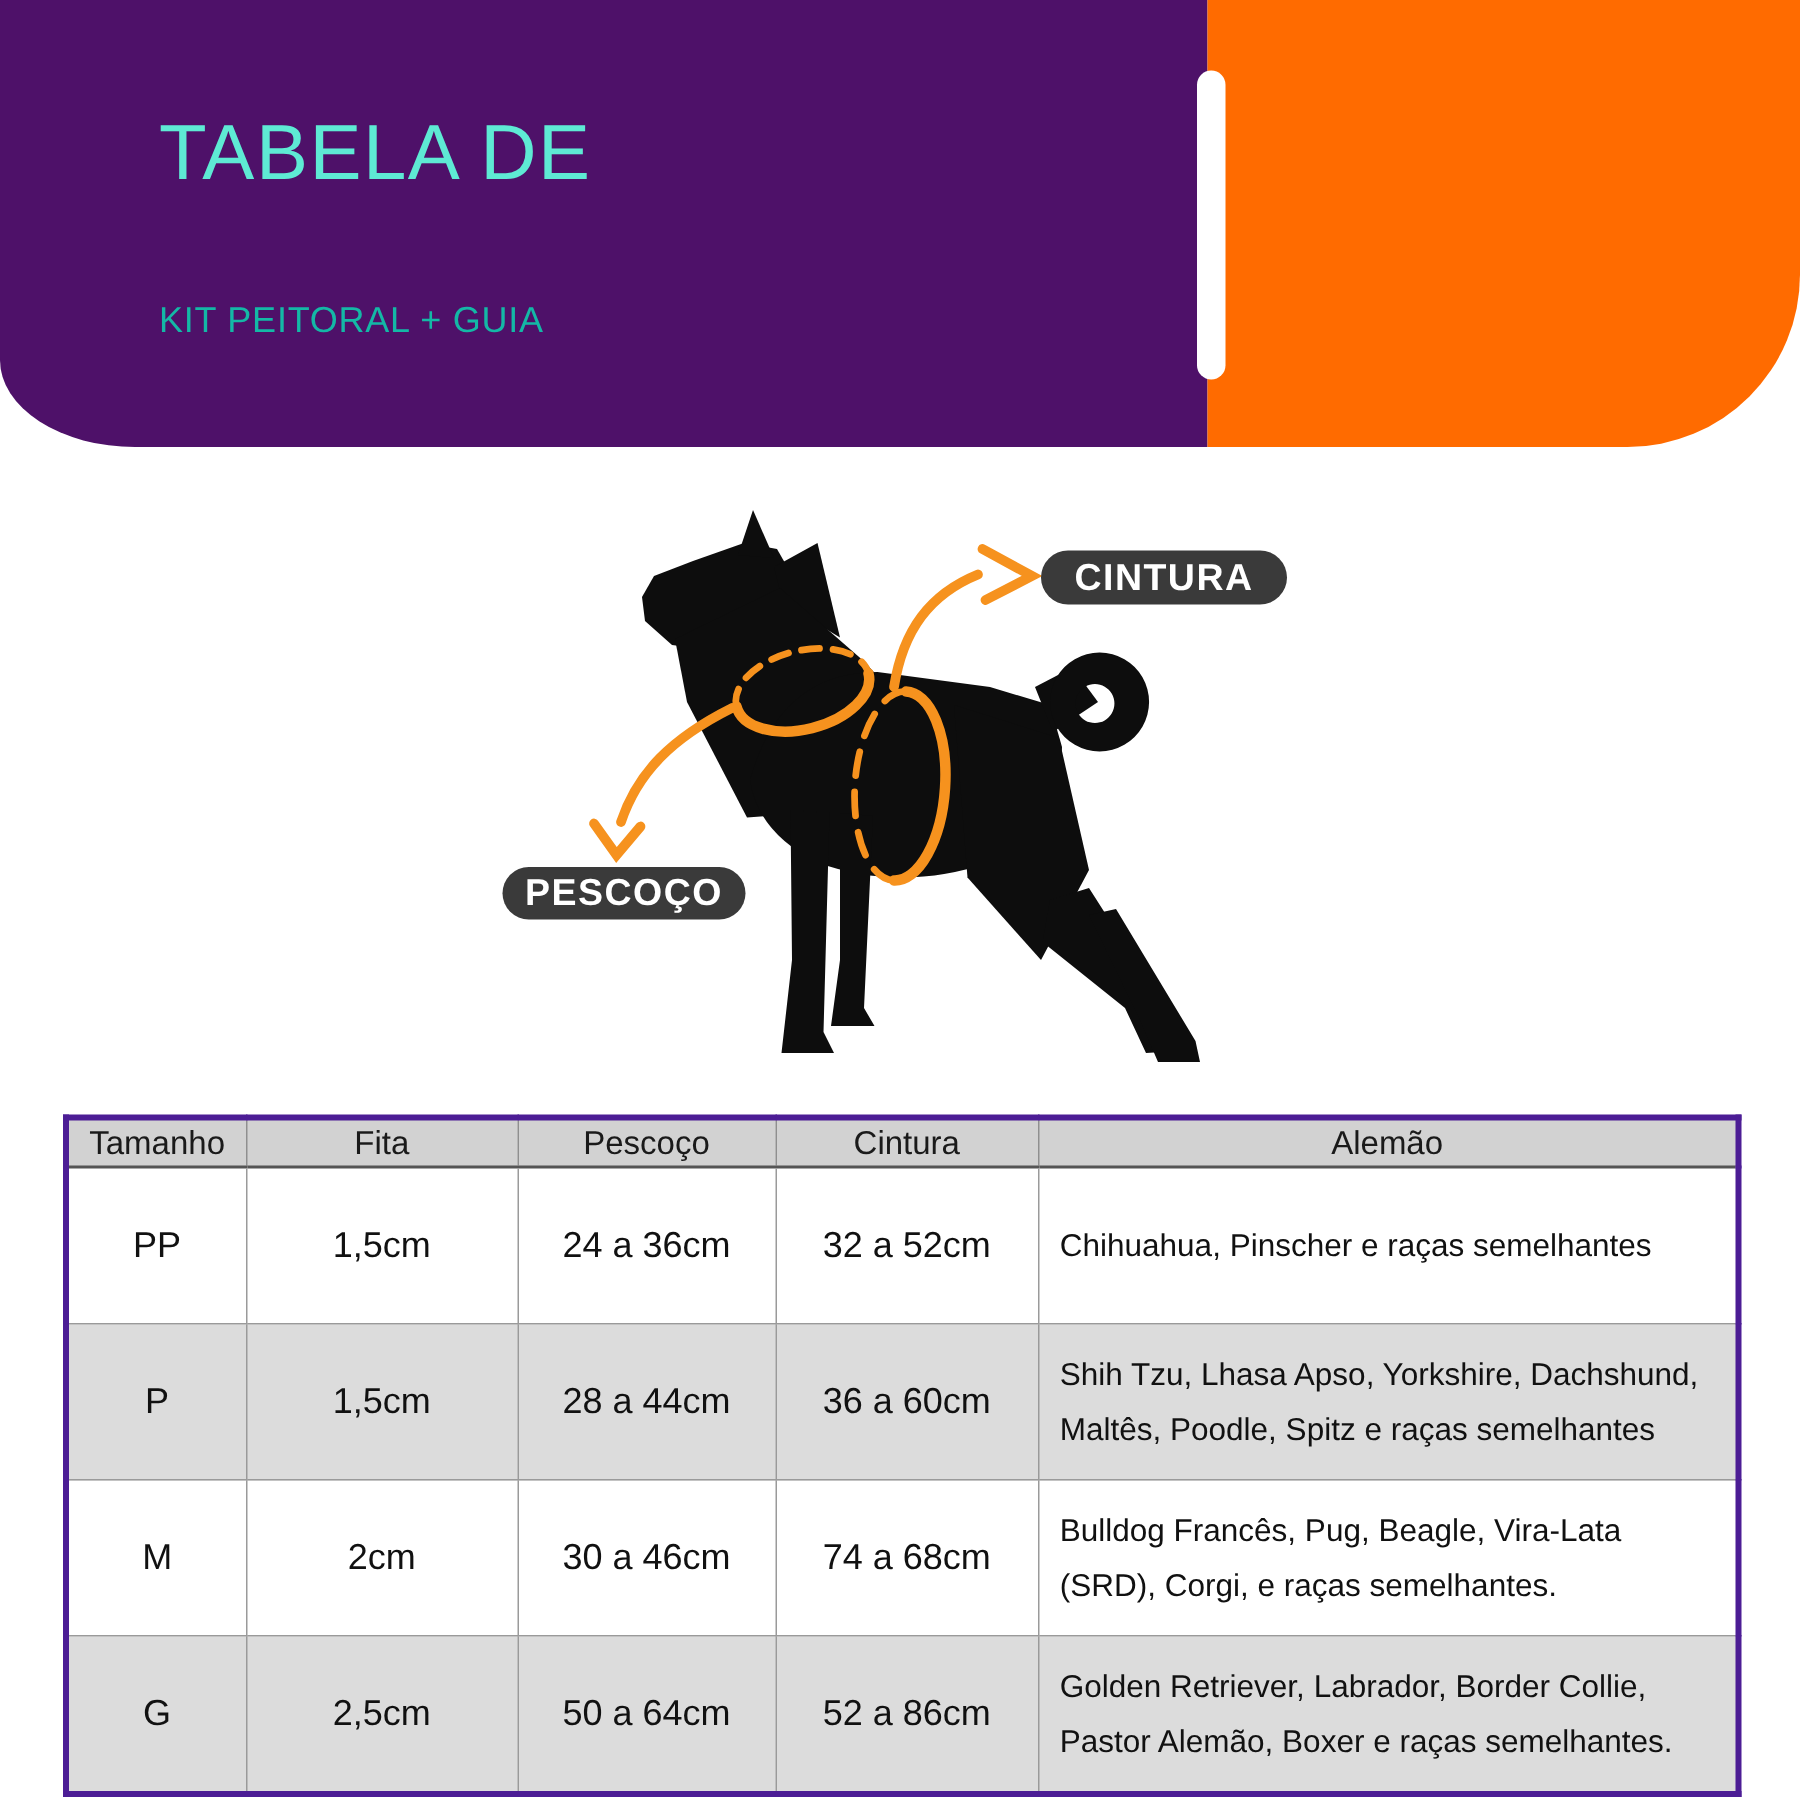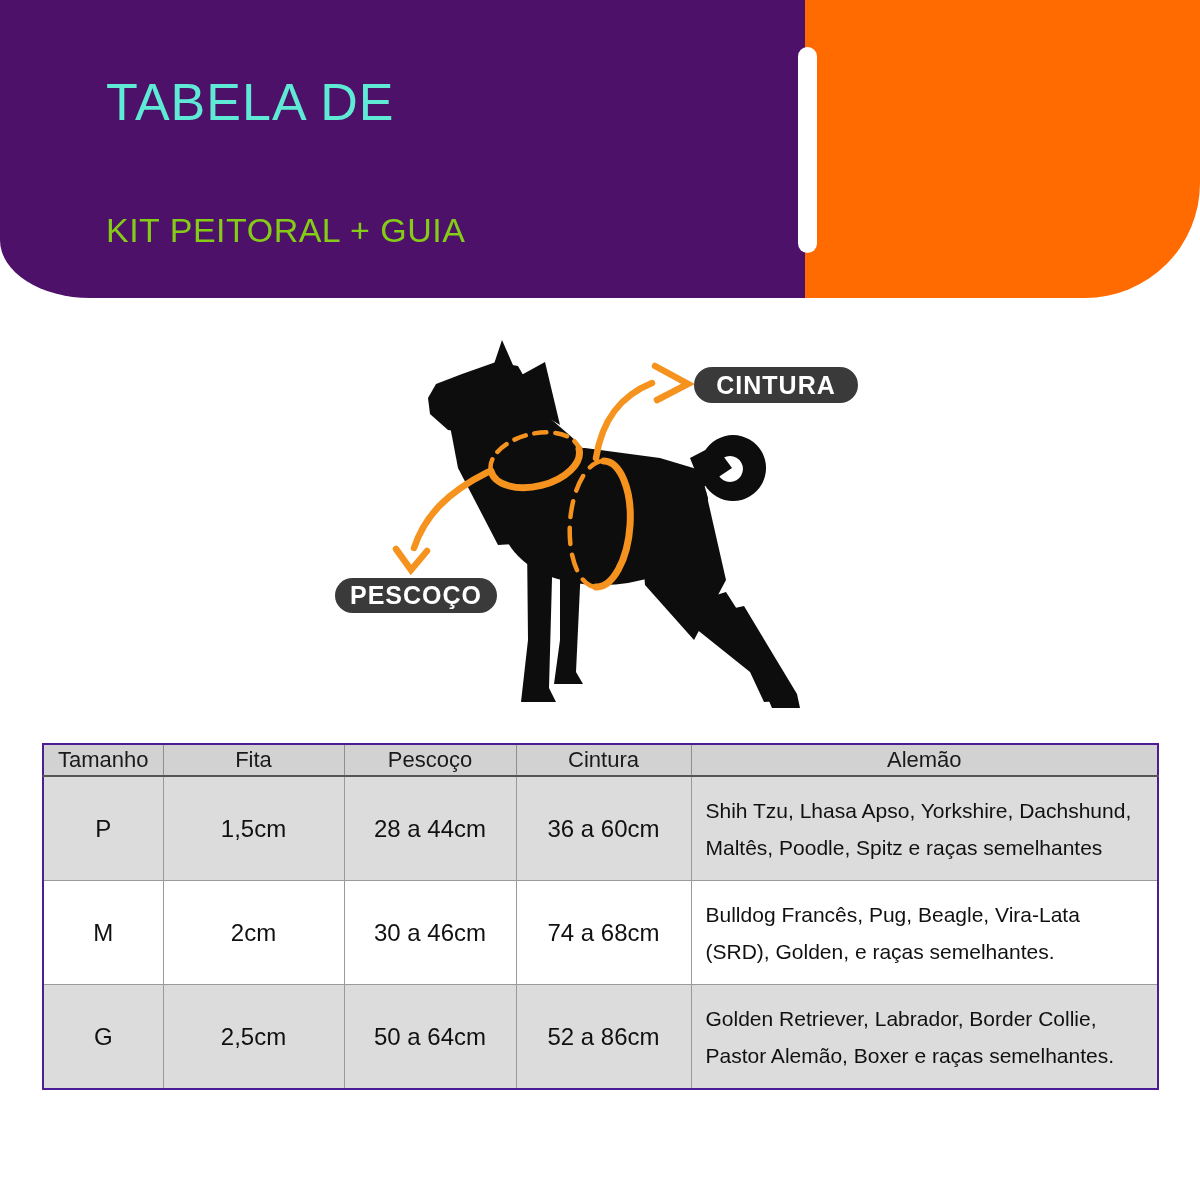--- a/index.html
+++ b/index.html
@@ -11,35 +11,35 @@
     background:#4E1169;border-radius:0 0 0 90px / 0 0 0 58px;}
   .banner-right{position:absolute;left:805px;top:0;width:395px;height:298px;
     background:#FF6B00;border-radius:0 0 115px 0;}
   .divider-bar{position:absolute;left:798px;top:47px;width:19px;height:206px;
     background:#fff;border-radius:10px;}
 
   .eyebrow{position:absolute;left:106px;top:56px;color:#5eead4;font-size:52px;
     font-weight:500;letter-spacing:1px;margin-top:16px;}
   .big-title{position:absolute;left:98px;top:98px;color:#fff;font-size:106px;
     font-weight:800;letter-spacing:-4px;line-height:1;}
-  .subtitle{position:absolute;left:106px;top:211px;color:#84cc16;font-size:34px;
+  .subtitle{position:absolute;left:106px;top:200px;color:#14b8a6;font-size:24px;
     font-weight:400;letter-spacing:0.5px;}
 
   
   .dog-svg{position:absolute;left:320px;top:330px;width:580px;height:400px;}
   .measure-pill{position:absolute;background:#3A3A3A;border-radius:18px;
     color:#fff;font-weight:700;font-size:25px;letter-spacing:1px;
     display:flex;align-items:center;justify-content:center;}
   .pill-cintura{left:694px;top:367px;width:164px;height:36px;}
   .pill-pescoco{left:335px;top:578px;width:162px;height:35px;}
 
   
   table.size-table{position:absolute;left:42px;top:743px;width:1115px;
     border-collapse:collapse;table-layout:fixed;
-    border:2px solid #4c1d95;background:#fff;}
+    border:4px solid #4c1d95;background:#fff;}
   .size-table th{background:#D2D2D2;height:28px;font-size:22px;font-weight:400;
     color:#1a1a1a;border:1px solid #8F8F8F;border-bottom:2px solid #555;}
   .size-table td{height:101px;border:1px solid #9A9A9A;color:#111;
     font-size:24px;text-align:center;vertical-align:middle;}
   .size-table tr.zebra td{background:#DCDCDC;}
   .size-table td.racas{font-size:21px;text-align:left;padding:0 12px 0 14px;
     line-height:37px;}
   .col-tamanho{width:120px;}.col-fita{width:181px;}.col-pescoco{width:172px;}
   .col-cintura{width:175px;}.col-racas{width:467px;}
 </style>
@@ -115,33 +115,40 @@
     <thead>
       <tr>
         <th>Tamanho</th>
         <th>Fita</th>
         <th>Pescoço</th>
         <th>Cintura</th>
         <th>Alemão</th>
       </tr>
     </thead>
     <tbody>
+      <tr>
+        <td>PP</td>
+        <td>1,5cm</td>
+        <td>24 a 36cm</td>
+        <td>32 a 52cm</td>
+        <td class="racas">Chihuahua, Pinscher e raças semelhantes</td>
+      </tr>
       <tr class="zebra">
         <td>P</td>
         <td>1,5cm</td>
         <td>28 a 44cm</td>
         <td>36 a 60cm</td>
         <td class="racas">Shih Tzu, Lhasa Apso, Yorkshire, Dachshund, Maltês, Poodle, Spitz e raças semelhantes</td>
       </tr>
       <tr>
         <td>M</td>
         <td>2cm</td>
         <td>30 a 46cm</td>
         <td>74 a 68cm</td>
-        <td class="racas">Bulldog Francês, Pug, Beagle, Vira-Lata (SRD), Golden, e raças semelhantes.</td>
+        <td class="racas">Bulldog Francês, Pug, Beagle, Vira-Lata (SRD), Corgi, e raças semelhantes.</td>
       </tr>
       <tr class="zebra">
         <td>G</td>
         <td>2,5cm</td>
         <td>50 a 64cm</td>
         <td>52 a 86cm</td>
         <td class="racas">Golden Retriever, Labrador, Border Collie, Pastor Alemão, Boxer e raças semelhantes.</td>
       </tr>
     </tbody>
   </table>

